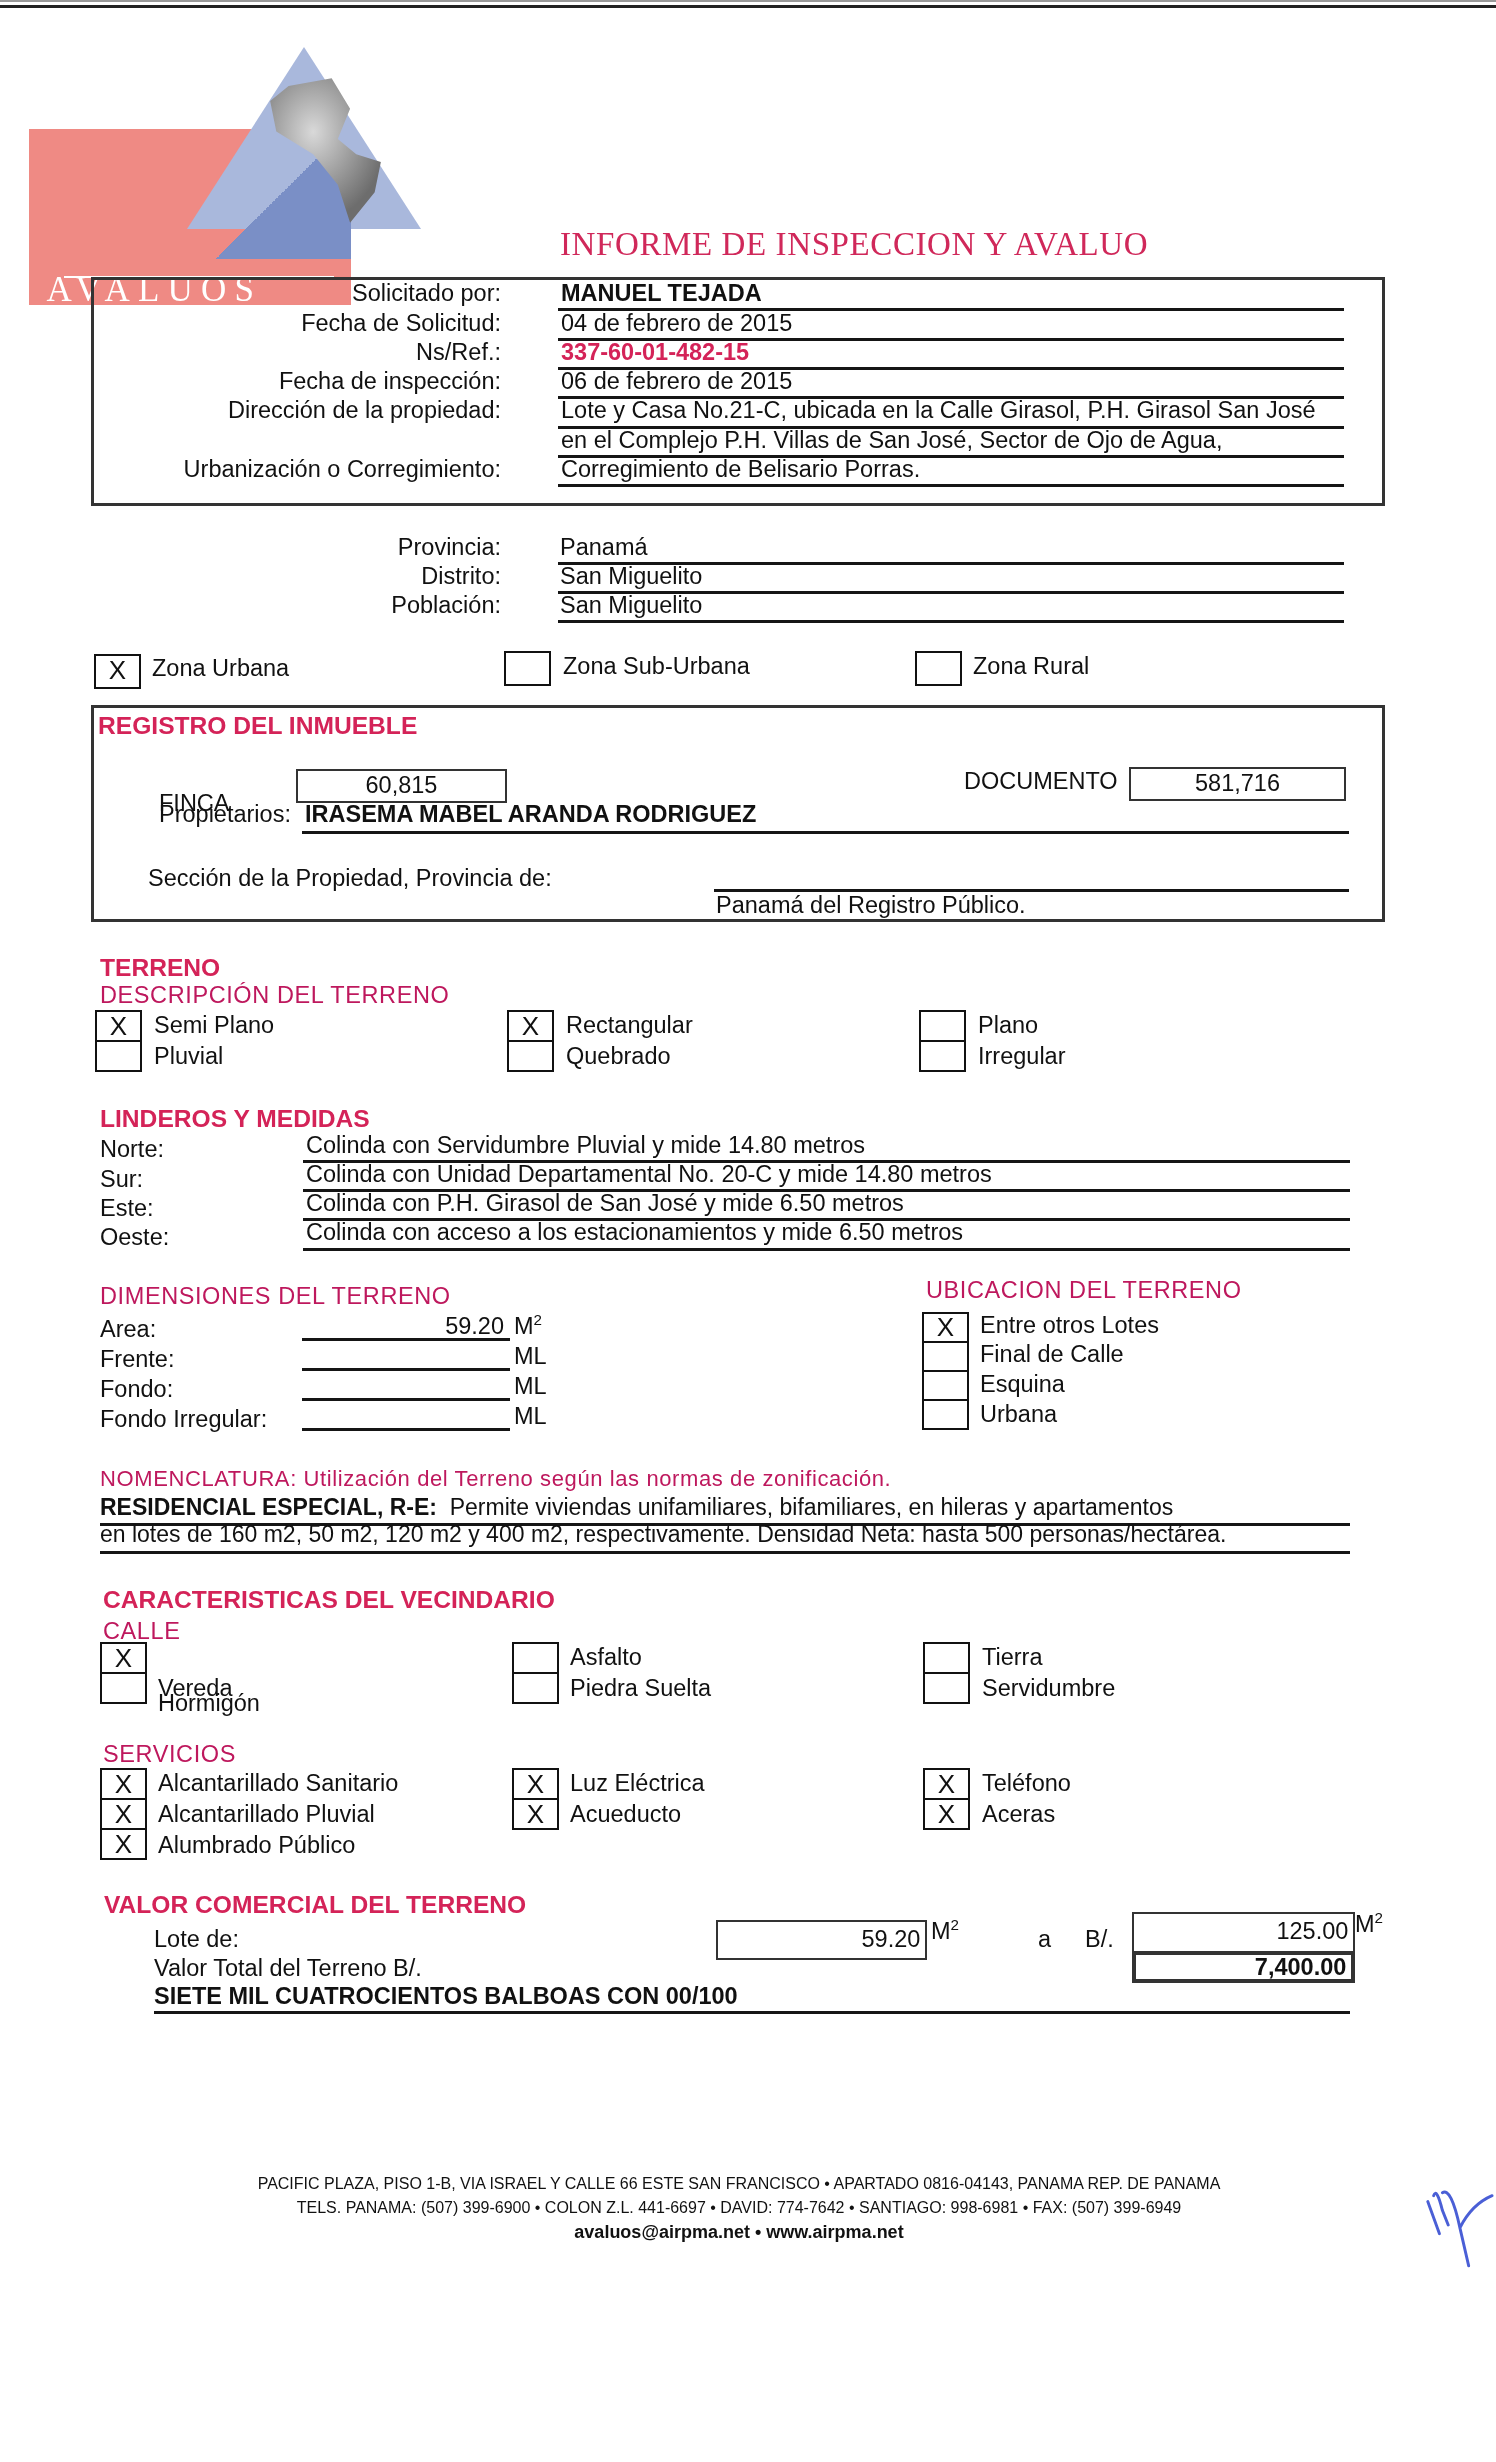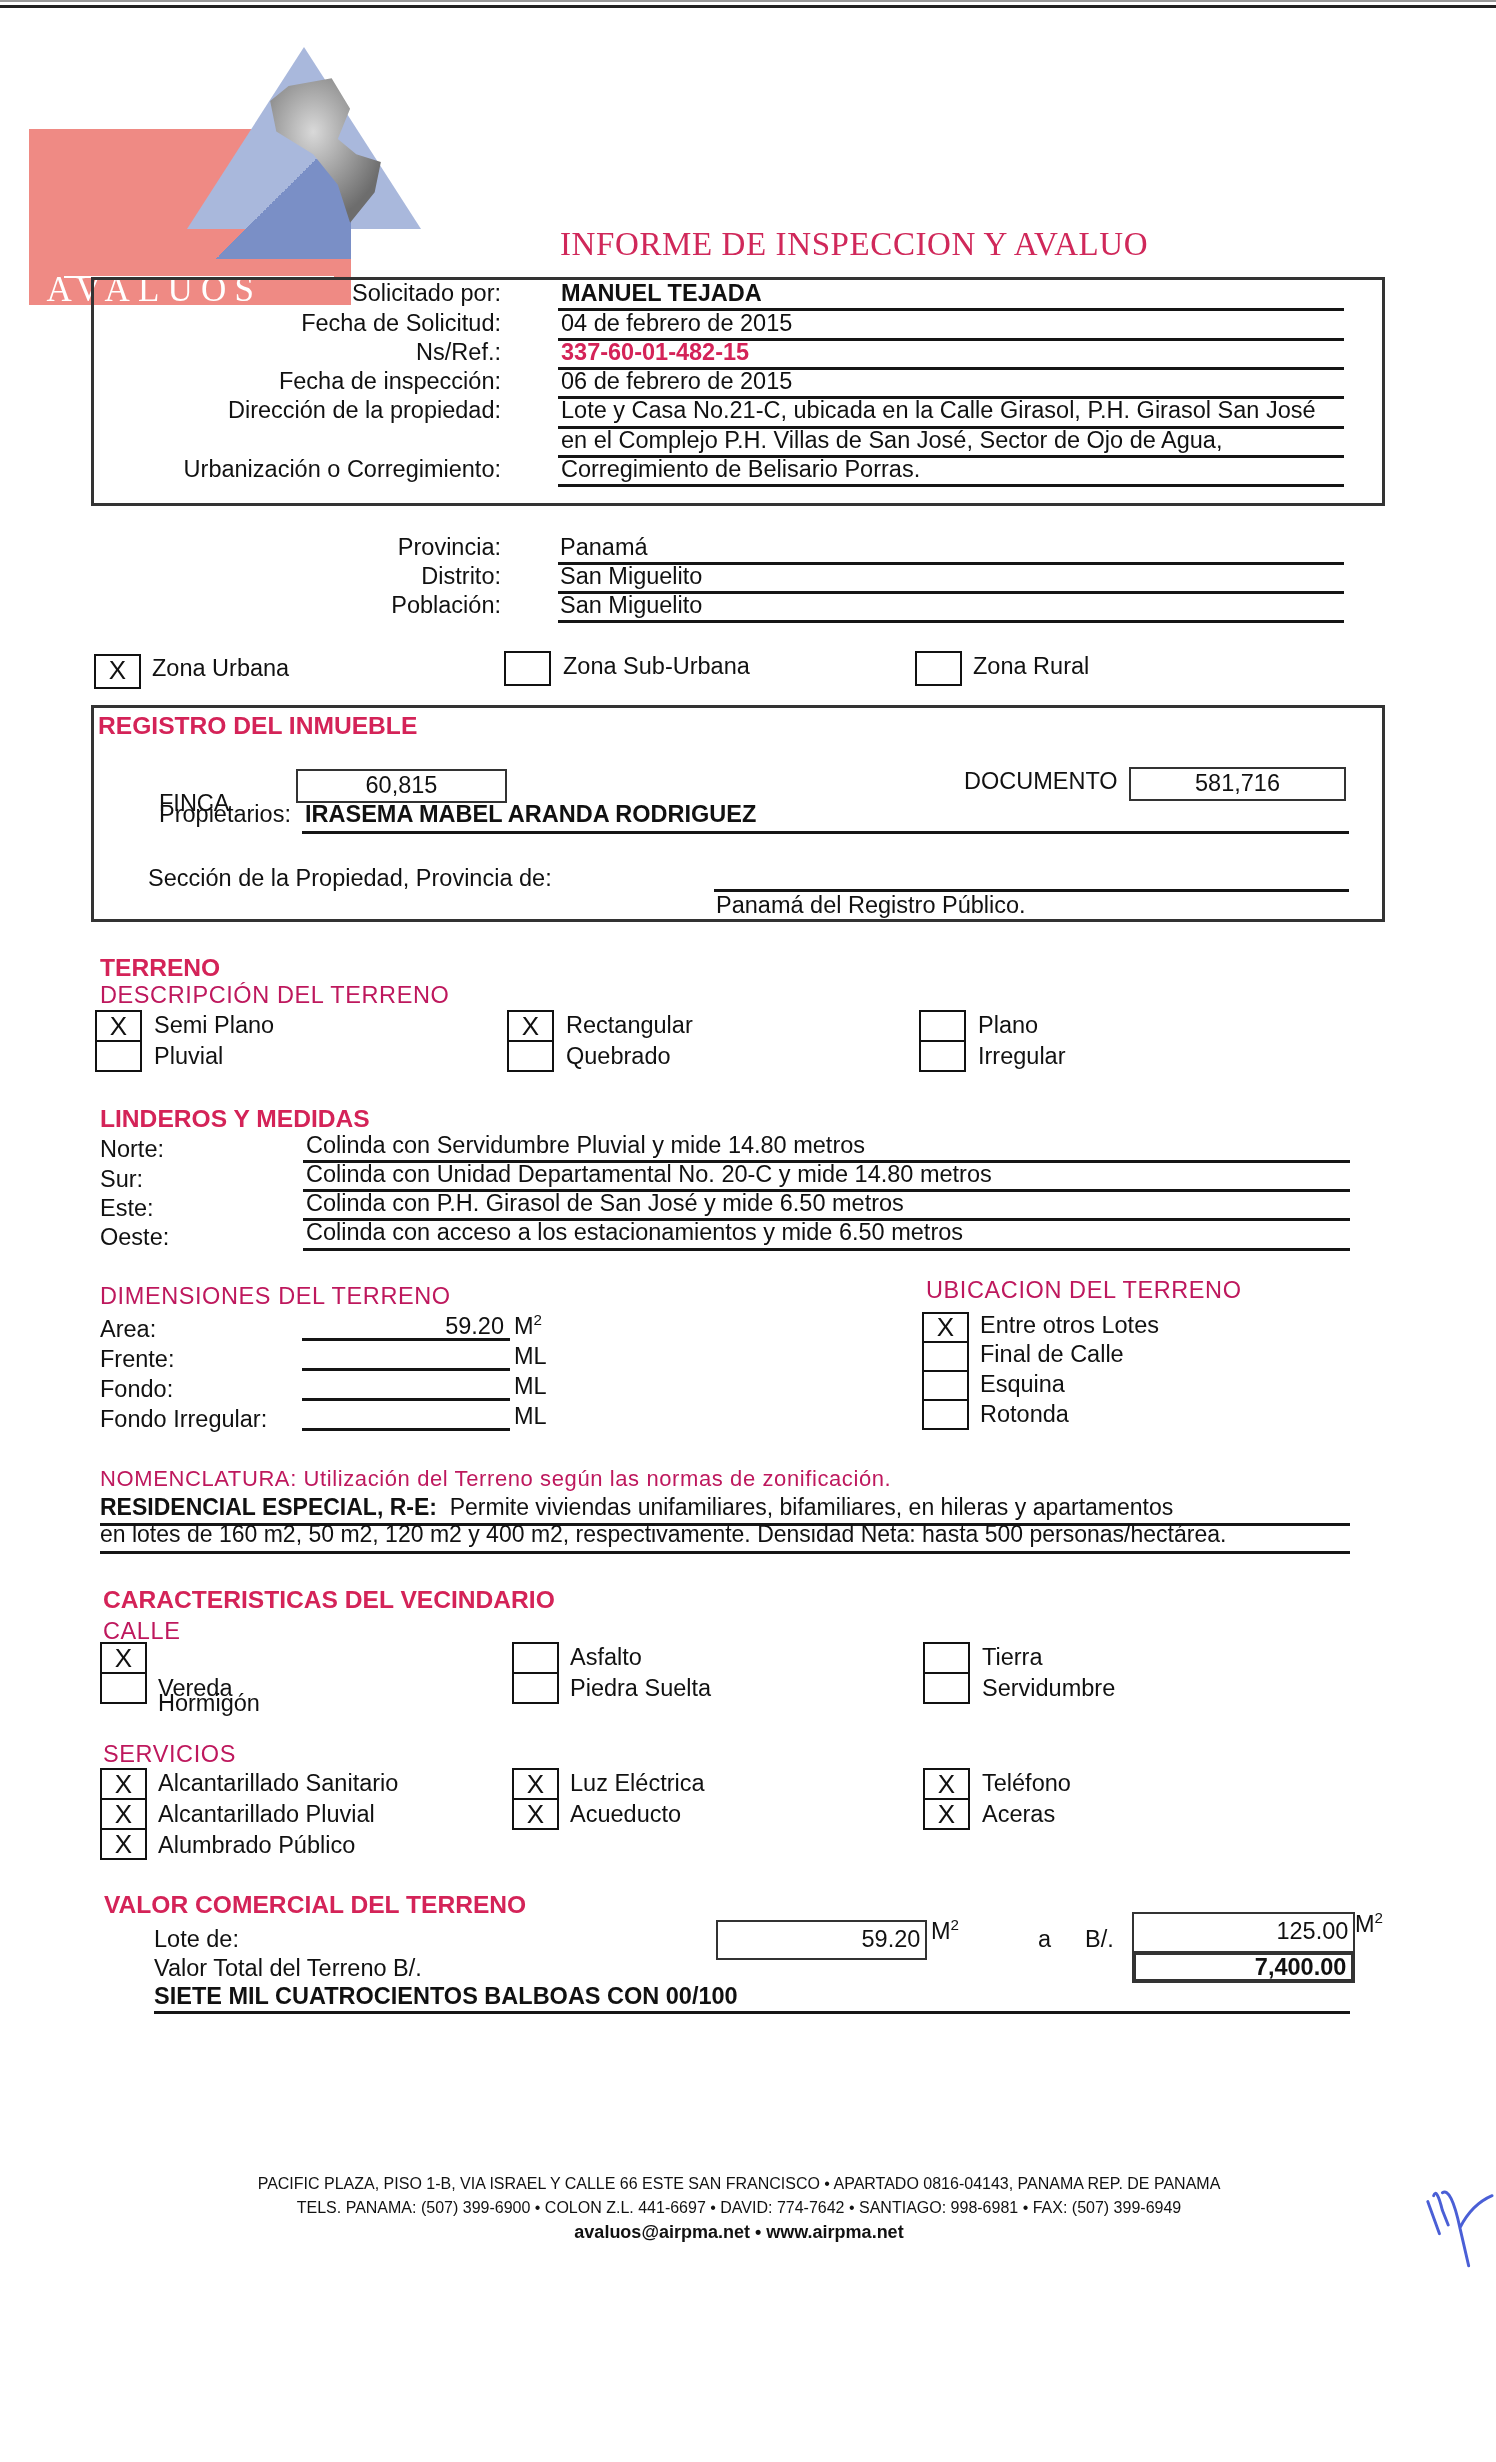--- a/index.html
+++ b/index.html
@@ -252,14 +252,14 @@
 <div class="abs val" style="left:514px;top:1403px;"><span>ML</span><span class="sup"></span></div>
 <div class="abs cbs" style="left:922px;top:1312px;">
     <div class="cell" style="height: 27px; line-height: 27px;">X</div>
     <div class="cell" style="height: 27px; line-height: 27px;"></div>
     <div class="cell" style="height: 27px; line-height: 27px;"></div>
     <div class="cell" style="height: 27px; line-height: 27px;"></div>
   </div>
 <div class="abs opt" style="left:980px;top:1312px;">Entre otros Lotes</div>
 <div class="abs opt" style="left:980px;top:1341px;">Final de Calle</div>
 <div class="abs opt" style="left:980px;top:1371px;">Esquina</div>
-<div class="abs opt" style="left:980px;top:1401px;">Rotonda</div>
+<div class="abs opt" style="left:980px;top:1401px;">Urbana</div>
 
 
 </body></html>

